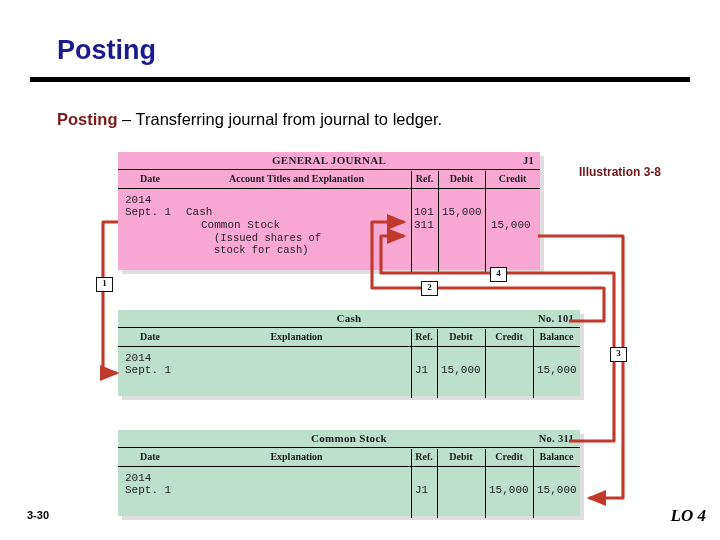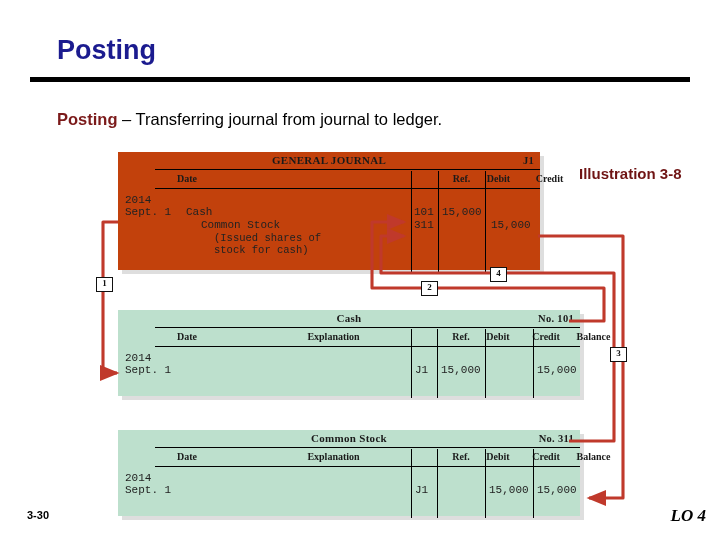--- a/index.html
+++ b/index.html
@@ -54,21 +54,21 @@
   #subtitle .rest {
     color: #000000;
     font-weight: normal;
   }
 
   
   #illus-label {
     position: absolute;
     left: 579px;
     top: 165px;
-    font-size: 15px;
+    font-size: 12px;
     font-weight: bold;
     color: #6f1414;
     white-space: nowrap;
   }
 
   
   #figure {
     position: absolute;
     left: 0;
     top: 0;
@@ -77,21 +77,21 @@
   }
 
   
   .ftable {
     position: absolute;
     box-sizing: border-box;
     font-family: "Liberation Serif", serif;
     color: #1a1a1a;
     box-shadow: 4px 4px 0 0 rgba(0,0,0,0.13);
   }
-  .ftable.journal { background: #c2410c; }
+  .ftable.journal { background: #f9a8d4; }
   .ftable.ledger  { background: #bde0cd; }
 
   .ftitle {
     position: relative;
     height: 17px;
     line-height: 17px;
     text-align: center;
     font-weight: bold;
     font-size: 11px;
     letter-spacing: .3px;
@@ -101,21 +101,20 @@
     right: 6px;
     top: 0;
     font-weight: bold;
     font-size: 10.5px;
   }
   .hdrrow {
     position: relative;
     height: 18px;
     border-top: 1.4px solid #000;
     border-bottom: 1.4px solid #000;
-    margin-left: 37px;
   }
   .body {
     position: relative;
     height: 100%;
   }
   .hdrcell {
     position: absolute;
     top: 0;
     height: 18px;
     line-height: 18px;
@@ -215,20 +214,21 @@
 
   <div class="ftable journal" style="left:118px; top:152px; width:422px; height:118px;">
 
     <div class="ftitle">
       <span>GENERAL JOURNAL</span>
       <span class="right">J1</span>
     </div>
 
     <div class="hdrrow">
       <div class="hdrcell" style="left:0; width:64px;">Date</div>
+      <div class="hdrcell" style="left:64px; width:229px;">Account Titles and Explanation</div>
       <div class="hdrcell" style="left:293px; width:27px;">Ref.</div>
       <div class="hdrcell" style="left:320px; width:47px;">Debit</div>
       <div class="hdrcell" style="left:367px; width:55px;">Credit</div>
     </div>
 
     <div class="body">
 
       <div class="vline" style="left:293px; top:-18px; height:101px;"></div>
       <div class="vline" style="left:320px; top:-18px; height:101px;"></div>
       <div class="vline" style="left:367px; top:-18px; height:101px;"></div>

